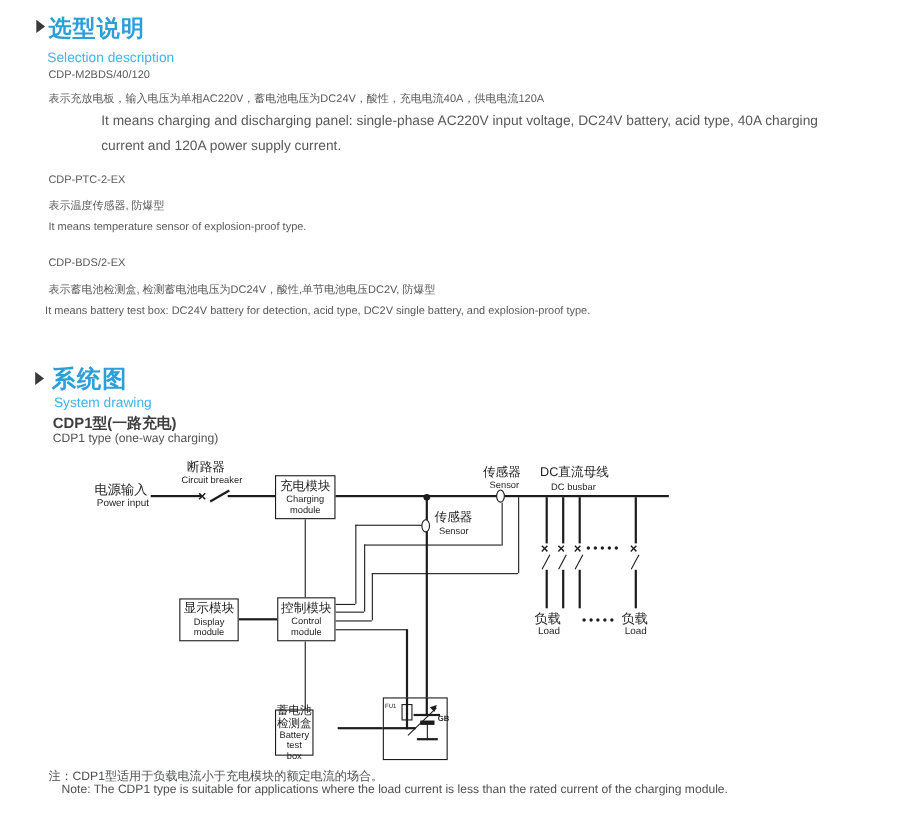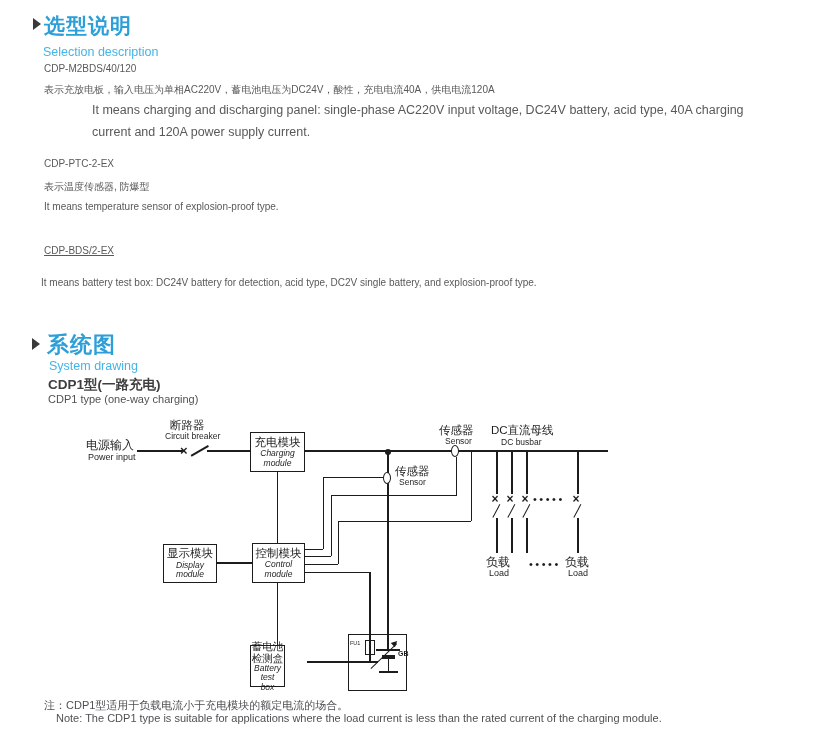--- a/index.html
+++ b/index.html
@@ -6,21 +6,21 @@
   #page{position:relative;width:831px;height:742px;background:#fff;overflow:hidden;
         font-family:"Liberation Sans","DejaVu Sans",sans-serif;color:#58595b;}
   .abs{position:absolute;}
   .hl,.vl,.blade{position:absolute;background:#1c1c1c;z-index:1;}
   .sig{z-index:1;}
   .lbl{position:absolute;color:#1f1f1f;white-space:nowrap;line-height:1.05;z-index:2;}
   .box{position:absolute;border:1.5px solid #1c1c1c;background:#fff;box-sizing:border-box;
        display:flex;flex-direction:column;align-items:center;justify-content:center;
        text-align:center;z-index:3;color:#1f1f1f;}
   .box .zh{font-size:11.5px;line-height:1.15;}
-  .box .en{font-size:8.5px;line-height:1.12;font-style:italic;}
+  .box .en{font-size:8.5px;line-height:1.12;}
   .sensor{position:absolute;width:8px;height:12px;border:1.5px solid #1c1c1c;border-radius:50%;
           background:#fff;box-sizing:border-box;z-index:4;}
   .dot{position:absolute;width:6px;height:6px;border-radius:50%;background:#1c1c1c;z-index:2;}
   .xmark{position:absolute;font-size:12px;font-weight:bold;color:#1c1c1c;line-height:1;z-index:2;}
   .tri{position:absolute;width:0;height:0;border-top:6px solid transparent;
        border-bottom:6px solid transparent;border-left:8px solid #3a3a3a;z-index:2;}
   .h-zh{position:absolute;font-weight:bold;color:#2d9fd8;letter-spacing:1px;white-space:nowrap;}
   .h-en{position:absolute;color:#45b4e6;font-size:12.5px;white-space:nowrap;}
   .body-txt{position:absolute;font-size:10px;color:#58595b;white-space:nowrap;}
   .body-wrap{position:absolute;font-size:12.5px;color:#58595b;width:652px;line-height:22px;white-space:normal;}
@@ -38,21 +38,22 @@
   <div class="h-en" style="left:43px;top:45px;">Selection description</div>
 
   <div class="body-txt" style="left:44px;top:63px;">CDP-M2BDS/40/120</div>
   <div class="body-txt" style="left:44px;top:83px;">表示充放电板，输入电压为单相AC220V，蓄电池电压为DC24V，酸性，充电电流40A，供电电流120A</div>
   <div class="body-wrap" style="left:44px;top:99px;margin-left:48px;">It means charging and discharging panel: single-phase AC220V input voltage, DC24V battery, acid type, 40A charging current and 120A power supply current.</div>
 
   <div class="body-txt" style="left:44px;top:158px;">CDP-PTC-2-EX</div>
   <div class="body-txt" style="left:44px;top:180px;">表示温度传感器, 防爆型</div>
   <div class="body-txt" style="left:44px;top:201px;">It means temperature sensor of explosion-proof type.</div>
 
-  <div class="body-txt" style="left:44px;top:245px;text-decoration:underline;">CDP-BDS/2-EX</div>
+  <div class="body-txt" style="left:44px;top:234px;">CDP-BDS/2-EX</div>
+  <div class="body-txt" style="left:44px;top:256px;">表示蓄电池检测盒, 检测蓄电池电压为DC24V，酸性,单节电池电压DC2V, 防爆型</div>
   <div class="body-txt" style="left:41px;top:277px;">It means battery test box: DC24V battery for detection, acid type, DC2V single battery, and explosion-proof type.</div>
 
   <div class="tri" style="left:32px;top:338px;"></div>
   <div class="h-zh" style="left:47px;top:330px;font-size:22px;">系统图</div>
   <div class="h-en" style="left:49px;top:359px;">System drawing</div>
   <div class="abs" style="left:48px;top:376px;font-size:13.5px;font-weight:bold;color:#3e3e3e;">CDP1型(一路充电)</div>
   <div class="abs" style="left:48px;top:393px;font-size:11px;color:#515151;">CDP1 type (one-way charging)</div>
 
   <div class="hl" style="left:137px;top:450px;width:46px;height:1.6px;"></div>
   <div class="hl" style="left:207px;top:450px;width:401px;height:1.6px;"></div>

